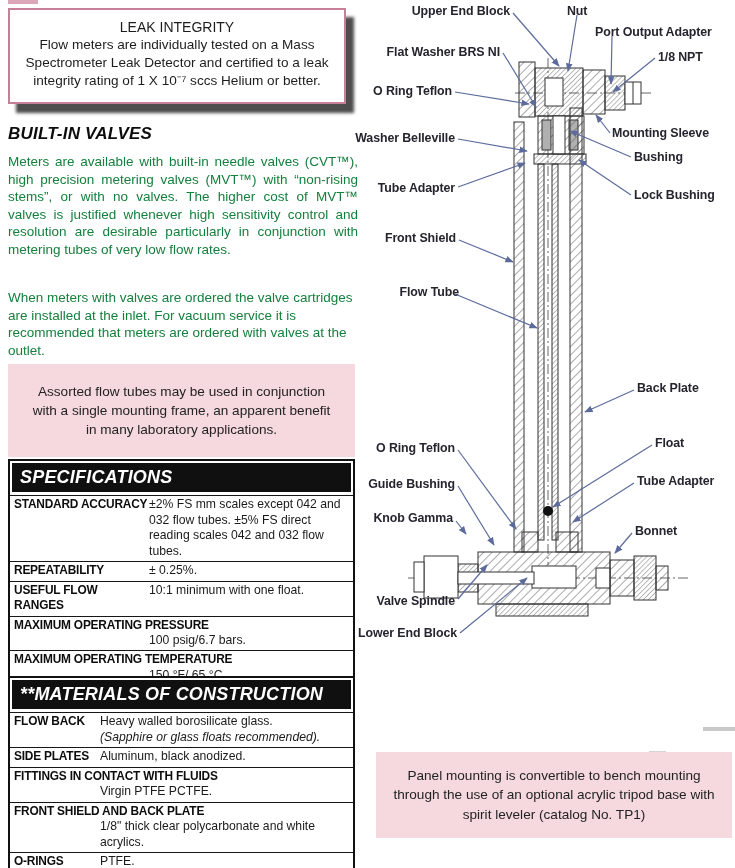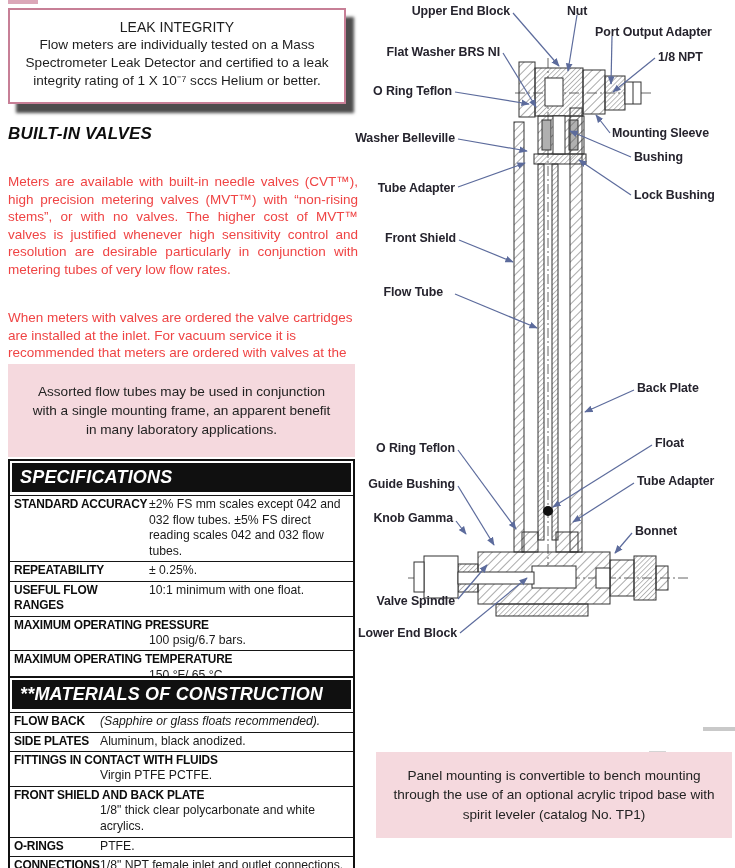--- a/index.html
+++ b/index.html
@@ -18,21 +18,21 @@
   
   .leak-box{position:absolute;left:8px;top:8px;width:338px;background:#fff;
             border:2.5px solid var(--pink-border);box-shadow:8px 9px 3px #4d4d4d;
             padding:9px 14px 12px;text-align:center;}
   .leak-box .title{font-size:14px;color:#1d1d1d;margin-bottom:1px;}
   .leak-box .body{font-size:13.6px;line-height:1.32;color:#1d1d1d;}
 
   .heading{position:absolute;left:8px;top:124px;font-size:17px;font-weight:bold;
            font-style:italic;color:#0d0d0d;letter-spacing:0.2px;}
 
-  .para{position:absolute;left:8px;width:350px;font-size:13.5px;line-height:1.3;color:#ef4444;margin-top:20px;}
+  .para{position:absolute;left:8px;width:350px;font-size:13.5px;line-height:1.3;color:#15803d;}
   .para1{top:153px;text-align:justify;}
   .para2{top:289px;}
 
   .assorted-box{position:absolute;left:8px;top:364px;width:347px;height:93px;
                 background:var(--pink-fill);display:flex;align-items:center;justify-content:center;
                 padding:0 24px;text-align:center;font-size:13.6px;line-height:1.4;color:#232323;}
 
   
   .dtable{position:absolute;left:8px;width:347px;border:2px solid #111;background:#fff;}
   .spec{top:459px;}
@@ -121,20 +121,21 @@
         </div>
       </div>
   </div>
 
   <div class="dtable mat">
     <div class="thead">**MATERIALS OF CONSTRUCTION</div>
     <div id="mat-rows">
         <div class="trow inline">
           <div class="tlabel">FLOW BACK</div>
           <div class="tvalue">
+            <div>Heavy walled borosilicate glass.</div>
             <div class="tnote">(Sapphire or glass floats recommended).</div>
           </div>
         </div>
         <div class="trow inline">
           <div class="tlabel">SIDE PLATES</div>
           <div class="tvalue">
             <div>Aluminum, black anodized.</div>
           </div>
         </div>
         <div class="trow stacked">
@@ -246,21 +247,21 @@
   <div class="artifact2"></div>
 
   <div class="panel-box">Panel mounting is convertible to bench mounting through the use of an optional acrylic tripod base with spirit leveler (catalog No. TP1)</div>
 
 <div class="dlabel" style="top: 4px; right: 225px;">Upper End Block</div>
     <div class="dlabel" style="top: 45px; right: 235px;">Flat Washer BRS NI</div>
     <div class="dlabel" style="top: 84px; right: 283px;">O Ring Teflon</div>
     <div class="dlabel" style="top: 131px; right: 280px;">Washer Belleville</div>
     <div class="dlabel" style="top: 181px; right: 280px;">Tube Adapter</div>
     <div class="dlabel" style="top: 231px; right: 279px;">Front Shield</div>
-    <div class="dlabel" style="top: 285px; right: 292px; padding-left: 48px;">Flow Tube</div>
+    <div class="dlabel" style="top: 285px; right: 276px; padding-left: 48px;">Flow Tube</div>
     <div class="dlabel" style="top: 441px; right: 280px;">O Ring Teflon</div>
     <div class="dlabel" style="top: 477px; right: 280px;">Guide Bushing</div>
     <div class="dlabel" style="top: 511px; right: 282px;">Knob Gamma</div>
     <div class="dlabel" style="top: 594px; right: 280px;">Valve Spindle</div>
     <div class="dlabel" style="top: 626px; right: 278px;">Lower End Block</div>
     <div class="dlabel" style="top: 4px; left: 567px;">Nut</div>
     <div class="dlabel" style="top: 25px; left: 595px;">Port Output Adapter</div>
     <div class="dlabel" style="top: 50px; left: 658px;">1/8 NPT</div>
     <div class="dlabel" style="top: 126px; left: 612px;">Mounting Sleeve</div>
     <div class="dlabel" style="top: 150px; left: 634px;">Bushing</div>

